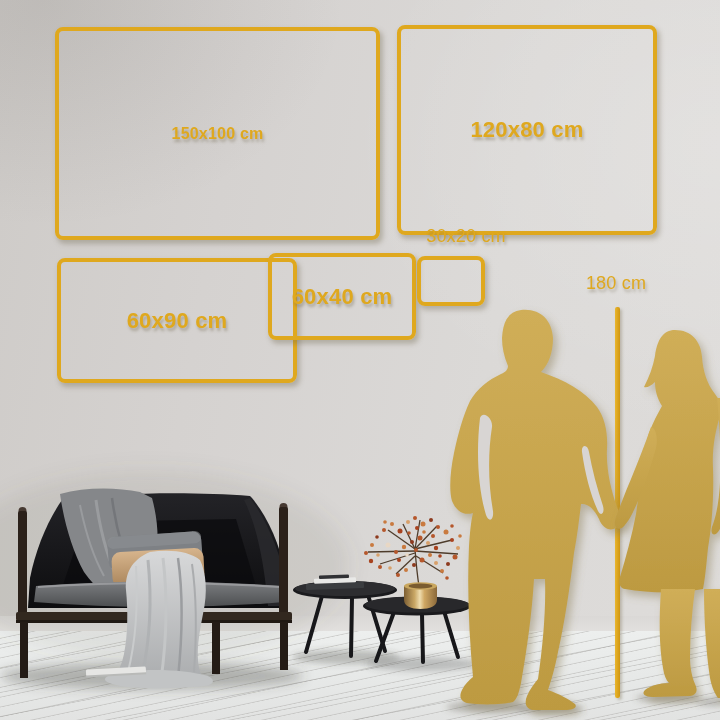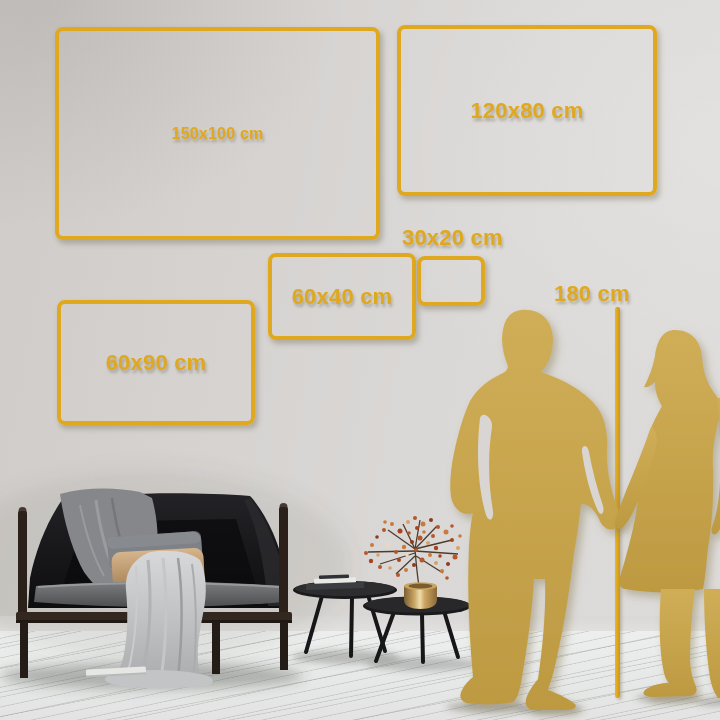--- a/index.html
+++ b/index.html
@@ -33,22 +33,22 @@
     display:flex;align-items:center;justify-content:center;
     box-shadow:2.5px 3.5px 5px rgba(110,100,75,.35);
   }
   .frame-label{
     font-weight:800;font-size:22px;line-height:1;color:#dfa81e;
     letter-spacing:.2px;text-shadow:1.5px 2.5px 3px rgba(110,100,75,.40);
     white-space:nowrap;
   }
   .frame-label.lg{font-size:16px;}
   .float-label{
-    position:absolute;
-    font-weight:700;font-size:22px;line-height:1;color:#dfa81e;
+    position:absolute;text-align:center;
+    font-weight:400;font-size:18px;line-height:1;color:#dfa81e;
     letter-spacing:.2px;text-shadow:1.5px 2.5px 3px rgba(110,100,75,.40);
     white-space:nowrap;
   }
   .ruler-line{
     position:absolute;left:615px;top:307px;width:5px;height:391px;
     background:linear-gradient(90deg,#eab62d,#cf9612);
     border-radius:2px;
     box-shadow:2px 2px 3px rgba(120,110,80,.35);
   }
 </style>
@@ -236,33 +236,33 @@
       </g>
       <path d="M 404 586 L 437 586 L 437 600 C 437 606 430 609 420.5 609 C 411 609 404 606 404 600 Z" fill="url(#gBrass)"></path>
       <ellipse cx="420.5" cy="586" rx="16.5" ry="3.8" fill="#c9a75f"></ellipse>
       <ellipse cx="420.5" cy="586" rx="12" ry="2.6" fill="#7a5c30"></ellipse>
     </g>
   </svg>
 
   <div class="frame" style="left:55px;top:27px;width:325px;height:213px;">
     <span class="frame-label lg">150x100 cm</span>
   </div>
-  <div class="frame" style="left:397px;top:25px;width:260px;height:171px;">
+  <div class="frame" style="left:397px;top:25px;width:260px;height:210px;">
     <span class="frame-label">120x80 cm</span>
   </div>
-  <div class="frame" style="left:57px;top:258px;width:198px;height:125px;margin-top:42px;">
+  <div class="frame" style="left:57px;top:258px;width:240px;height:125px;">
     <span class="frame-label">60x90 cm</span>
   </div>
   <div class="frame" style="left:268px;top:253px;width:148px;height:87px;">
     <span class="frame-label">60x40 cm</span>
   </div>
   <div class="float-label" style="left:402px;top:227px;width:128px;">30x20 cm</div>
   <div class="frame" style="left:417px;top:256px;width:68px;height:50px;"></div>
 
-  <div class="float-label" style="left:554px;top:283px;width:124px;">180 cm</div>
+  <div class="float-label" style="left:554px;top:274px;width:124px;">180 cm</div>
   <div class="ruler-line"></div>
 
   <svg class="people" viewBox="0 0 720 720" aria-hidden="true">
     <defs>
       <linearGradient id="gBody" x1="0" y1="0" x2="0" y2="1">
         <stop offset="0" stop-color="#d0ae58"></stop>
           <stop offset="1" stop-color="#bd9a41"></stop>
       </linearGradient>
       <filter id="fBody" x="-20%" y="-20%" width="140%" height="140%">
         <feDropShadow dx="4" dy="5" stdDeviation="4" flood-color="#8a7b52" flood-opacity="0.45"></feDropShadow>

